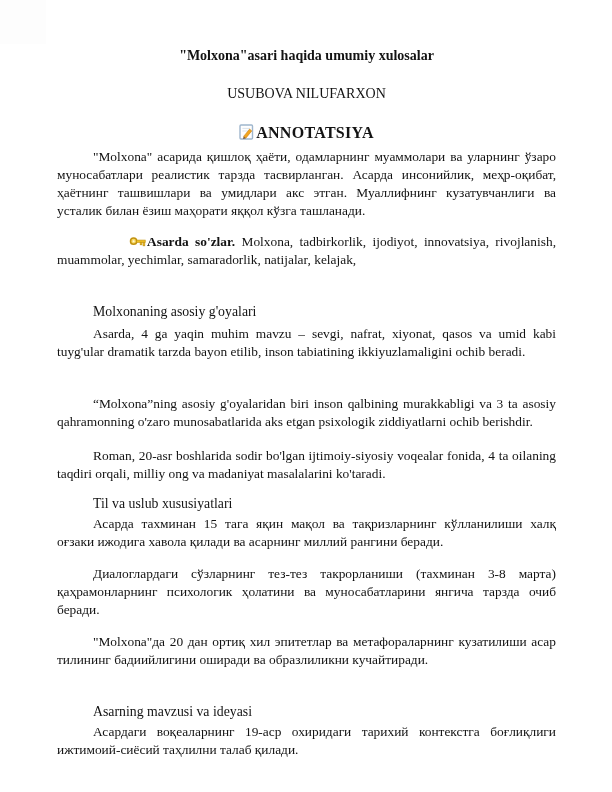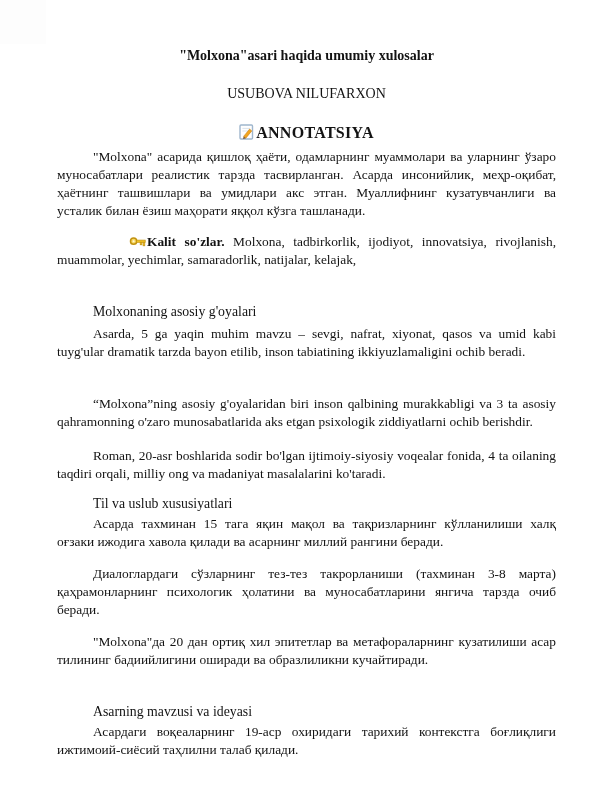--- a/index.html
+++ b/index.html
@@ -106,25 +106,25 @@
 
   <p class="para mt13">
     <span class="icon key-ic">
       <svg width="17" height="14" viewBox="0 0 17 14" aria-hidden="true">
         <circle cx="4.6" cy="7.2" r="3.1" fill="#f7d964" stroke="#c2920f" stroke-width="1.5"></circle>
         <circle cx="4.6" cy="7.2" r="1" fill="#fff7d8"></circle>
         <rect x="7.6" y="6.1" width="8.6" height="2.2" fill="#f3c426" stroke="#c2920f" stroke-width="0.7"></rect>
         <rect x="11.2" y="8.2" width="1.7" height="2.6" fill="#f3c426" stroke="#c2920f" stroke-width="0.7"></rect>
         <rect x="14.1" y="8.2" width="1.7" height="3.6" fill="#f3c426" stroke="#c2920f" stroke-width="0.7"></rect>
       </svg>
-    </span><span class="kw-label">Kalit so'zlar.</span><span> Molxona,  tadbirkorlik,  ijodiyot,  innovatsiya,  rivojlanish, muammolar, yechimlar, samaradorlik, natijalar, kelajak,</span>
+    </span><span class="kw-label">Asarda so'zlar.</span><span> Molxona,  tadbirkorlik,  ijodiyot,  innovatsiya,  rivojlanish, muammolar, yechimlar, samaradorlik, natijalar, kelajak,</span>
   </p>
 
   <h3 class="section-heading mt34">Molxonaning asosiy g'oyalari</h3>
-  <p class="para mt4">Asarda,  5 ga yaqin muhim mavzu – sevgi, nafrat, xiyonat, qasos va umid kabi tuyg'ular  dramatik tarzda bayon etilib,  inson tabiatining ikkiyuzlamaligini ochib beradi.</p>
+  <p class="para mt4">Asarda,  4 ga yaqin muhim mavzu – sevgi, nafrat, xiyonat, qasos va umid kabi tuyg'ular  dramatik tarzda bayon etilib,  inson tabiatining ikkiyuzlamaligini ochib beradi.</p>
   <p class="para mt18">“Molxona”ning asosiy g'oyalaridan biri inson qalbining murakkabligi va 3 ta asosiy qahramonning o'zaro munosabatlarida aks etgan psixologik ziddiyatlarni ochib berishdir.</p>
   <p class="para mt16">Roman, 20-asr boshlarida sodir bo'lgan ijtimoiy-siyosiy voqealar fonida,  4 ta oilaning taqdiri orqali,  milliy ong va madaniyat masalalarini ko'taradi.</p>
 
   <h3 class="section-heading mt24">Til va uslub xususiyatlari</h3>
   <p class="para mt2">Асарда  тахминан 15 тага яқин мақол ва  тақризларнинг  кўлланилиши  халқ оғзаки ижодига  хавола қилади ва  асарнинг  миллий  рангини  беради.</p>
   <p class="para mt14">Диалоглардаги   сўзларнинг  тез-тез  такрорланиши  (тахминан 3-8 марта) қаҳрамонларнинг  психологик ҳолатини  ва  муносабатларини  янгича тарзда  очиб беради.</p>
   <p class="para mt14">"Molxona"да 20 дан ортиқ хил  эпитетлар ва метафораларнинг  кузатилиши асар тилининг бадиийлигини оширади ва образлиликни кучайтиради.</p>
 
   <h3 class="section-heading mt18">Asarning mavzusi va ideyasi</h3>
   <p class="para mt2">Асардаги воқеаларнинг 19-аср охиридаги  тарихий контекстга боғлиқлиги ижтимоий-сиёсий таҳлилни талаб қилади.</p>

